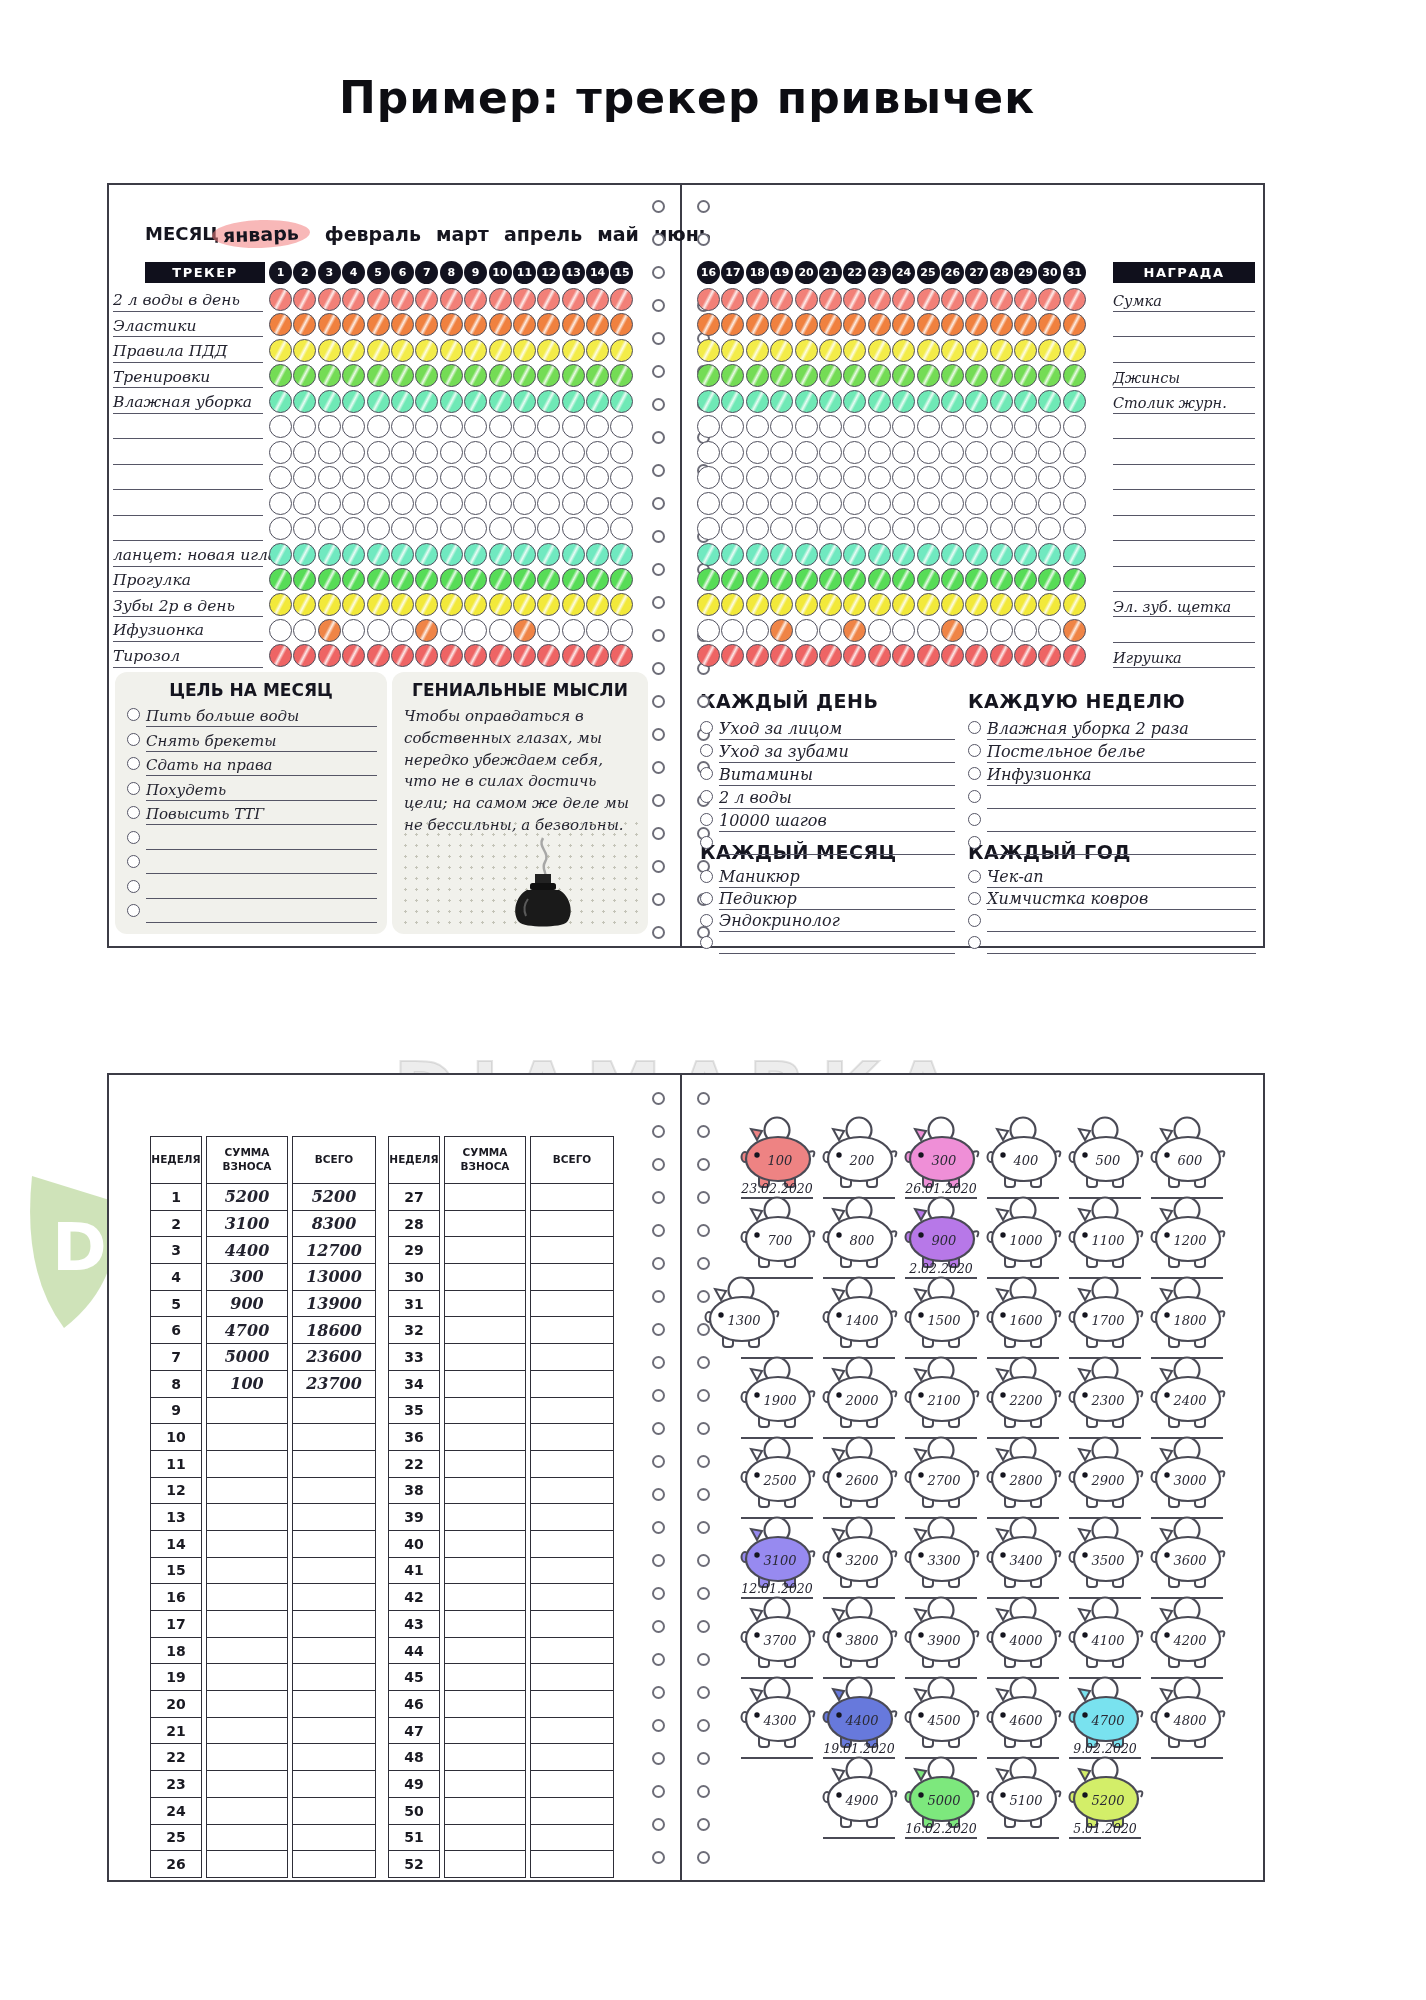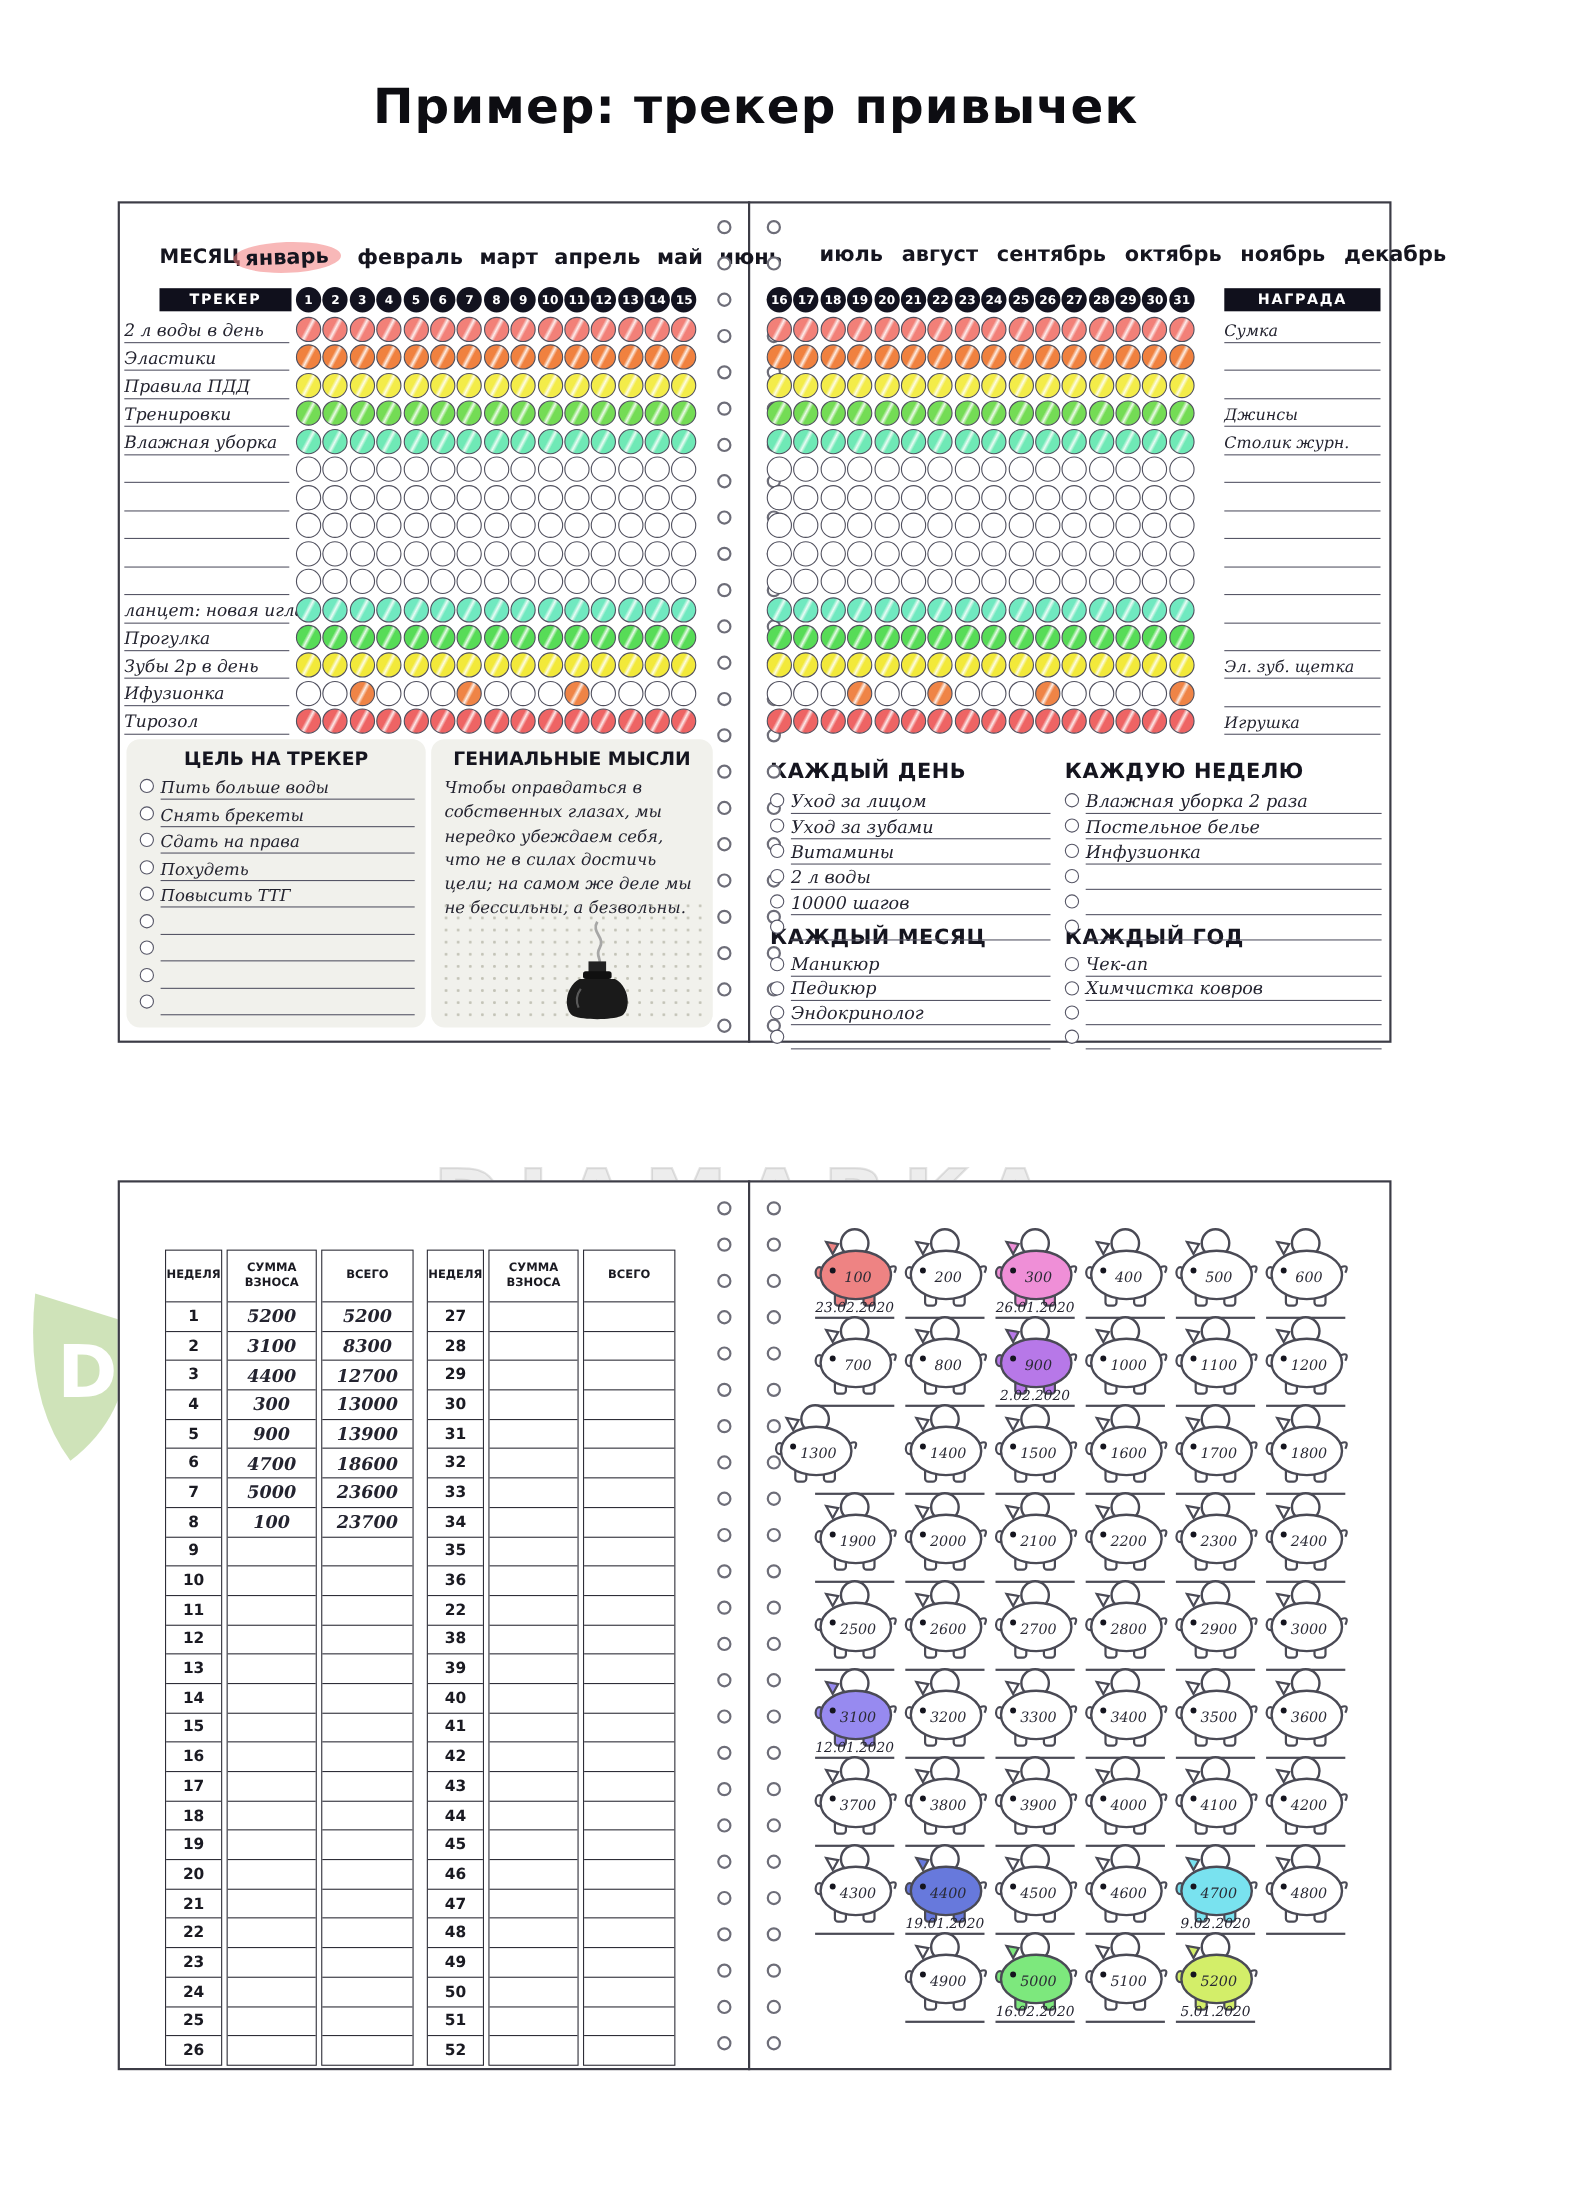--- a/index.html
+++ b/index.html
@@ -73,34 +73,26 @@
 
   <div class="abs print" style="left:145px;top:223px;font-size:18px">МЕСЯЦ</div>
   <div class="months" id="left-months">
       <span class="hl">январь</span>
       <span>февраль</span>
       <span>март</span>
       <span>апрель</span>
       <span>май</span>
       <span>июнь</span>
     </div>
-  <div class="months" id="right-months">
-      <span>июль</span>
-      <span>август</span>
-      <span>сентябрь</span>
-      <span>октябрь</span>
-      <span>ноябрь</span>
-      <span>декабрь</span>
-    </div>
 
   <div class="bar" style="left:145px;top:262px;width:120px;height:21px">ТРЕКЕР</div>
   <div class="bar" style="left:1113px;top:262px;width:142px;height:21px">НАГРАДА</div>
 
   <div class="gbox" style="left:115px;top:672px;width:272px;height:262px"></div>
-  <div class="gbox-title" style="left:115px;top:680px;width:272px">ЦЕЛЬ НА ТРЕКЕР</div>
+  <div class="gbox-title" style="left:115px;top:680px;width:272px">ЦЕЛЬ НА МЕСЯЦ</div>
   <div class="col-list" id="goal-items" style="left:127px;top:703px;width:250px;gap:1.5px">
       <div class="chk">
         <div class="o"></div>
         <div class="t hand" style="font-size: 15px;">Пить больше воды</div>
       </div>
       <div class="chk">
         <div class="o"></div>
         <div class="t hand" style="font-size: 15px;">Снять брекеты</div>
       </div>
       <div class="chk">

